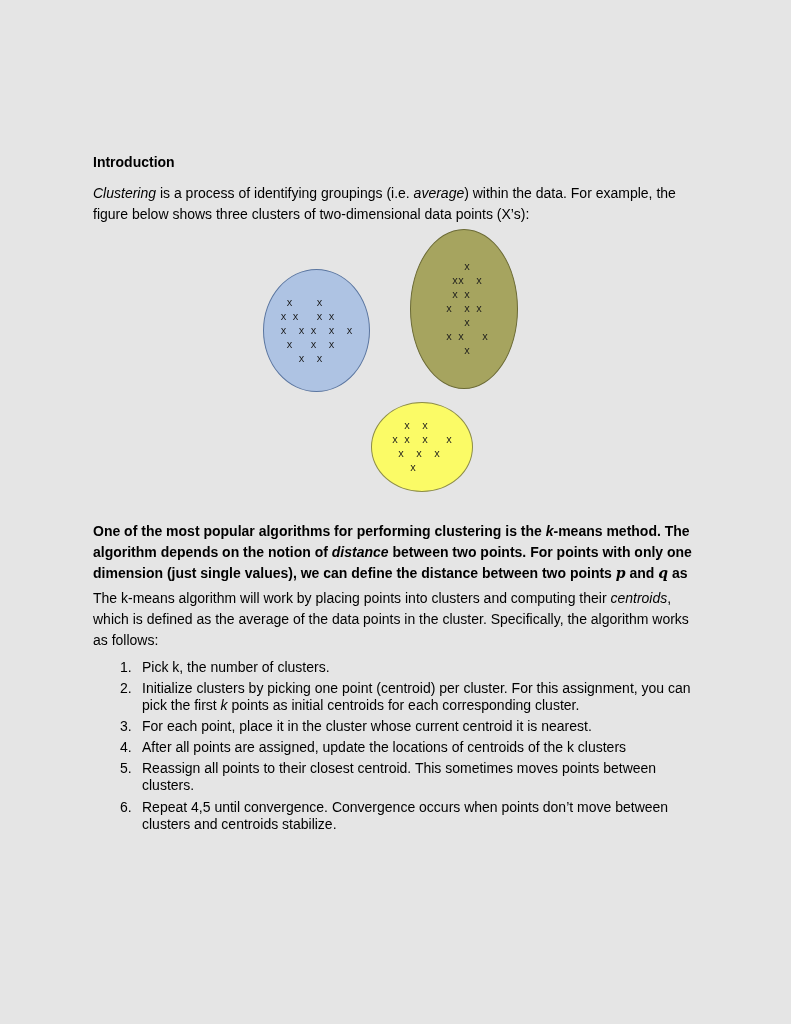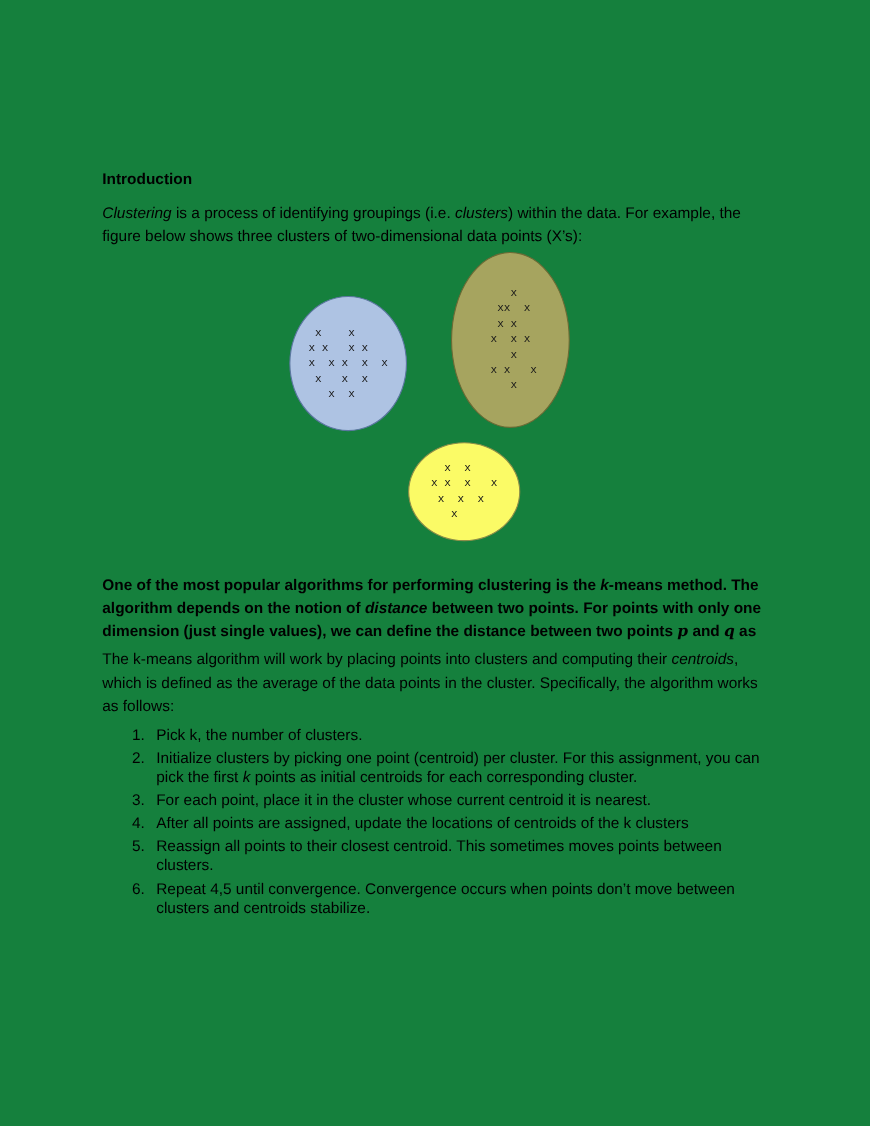--- a/index.html
+++ b/index.html
@@ -1,21 +1,21 @@
 <!DOCTYPE html>
 <html><head>
 <meta charset="utf-8">
 <style>
   html, body { margin: 0; padding: 0; background: #ffffff; }
   .page {
     position: relative;
     width: 791px;
     height: 1024px;
     margin: 0 auto;
-    background: #15803d;
+    background: #e5e5e5;
     box-sizing: border-box;
     padding: 152px 93px 0 93px;
     font-family: "Liberation Sans", sans-serif;
     font-size: 14px;
     line-height: 1.5;
     color: #000000;
     overflow: hidden;
   }
   .heading {
     font-size: 14px;
@@ -72,21 +72,21 @@
   .num { width: 22px; flex: none; }
   .txt { flex: 1; }
 </style>
 </head>
 <body>
 
 <div class="page">
 
   <h2 class="heading">Introduction</h2>
 
-  <p class="para"><span class="i">Clustering</span><span> is a process of identifying groupings (i.e. </span><span class="i">clusters</span><span>) within the data. For example, the figure below shows three clusters of two-dimensional data points (X’s):</span></p>
+  <p class="para"><span class="i">Clustering</span><span> is a process of identifying groupings (i.e. </span><span class="i">average</span><span>) within the data. For example, the figure below shows three clusters of two-dimensional data points (X’s):</span></p>
 
   <div class="figure">
     <div class="ellipse blue" style="background-color: rgb(174, 195, 227); border-color: rgb(91, 118, 160);">
       <div class="pts"> x    x
 x x   x x
 x  x x  x  x
  x   x  x
    x  x</div>
     </div>
     <div class="ellipse olive" style="background-color: rgb(166, 164, 95); border-color: rgb(107, 106, 53);">

